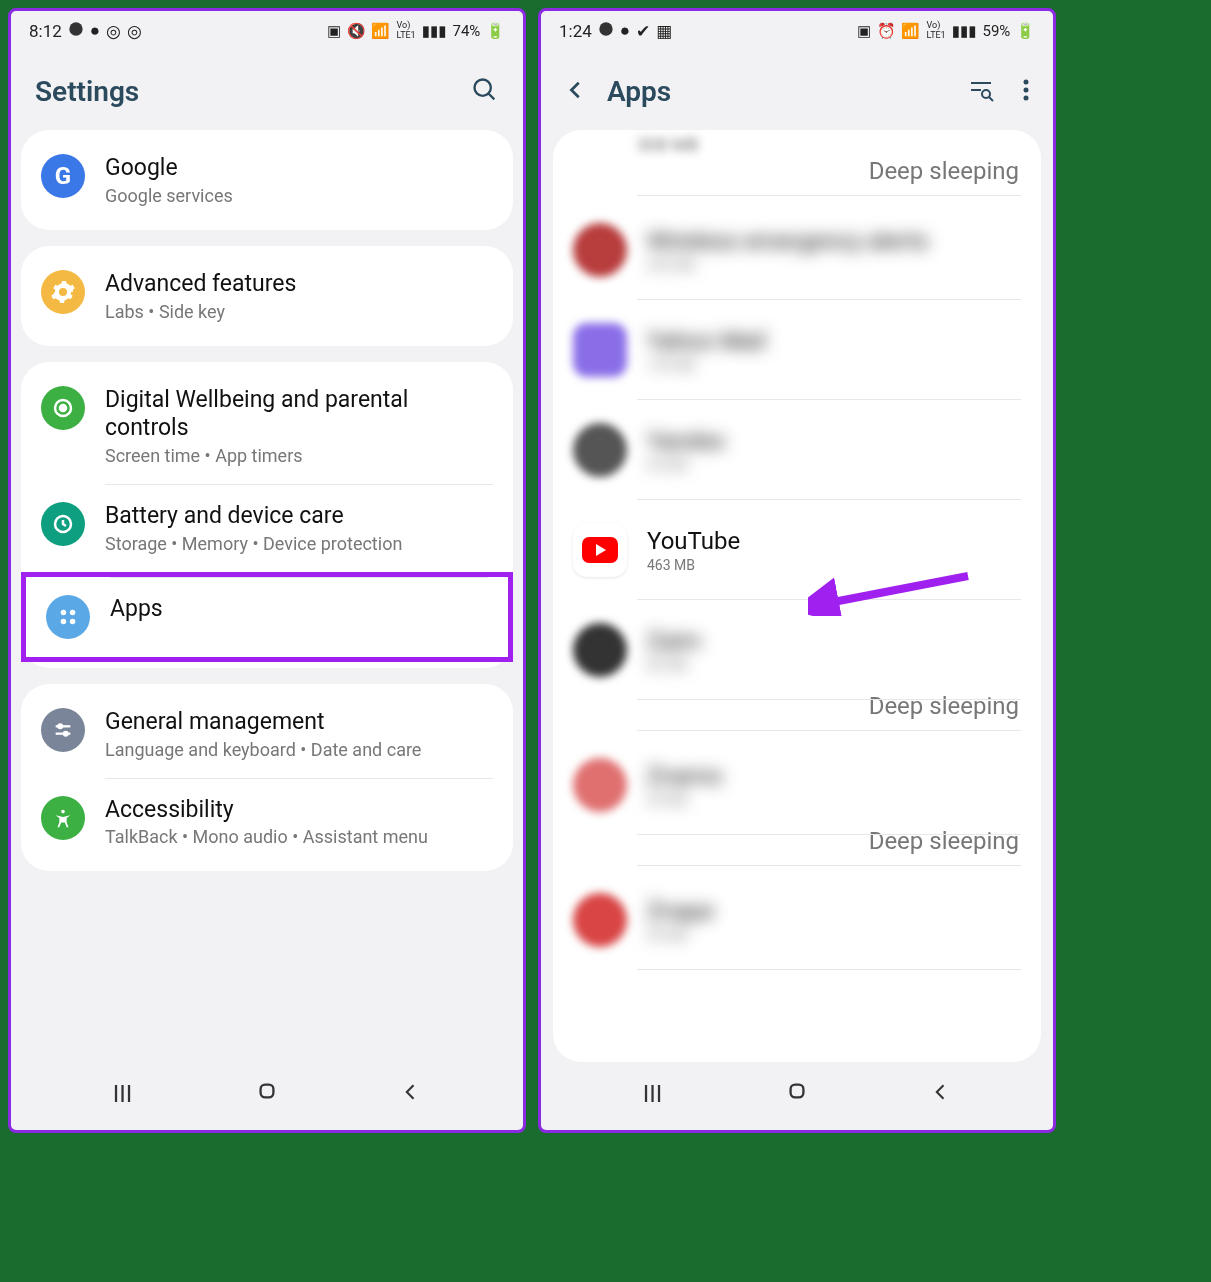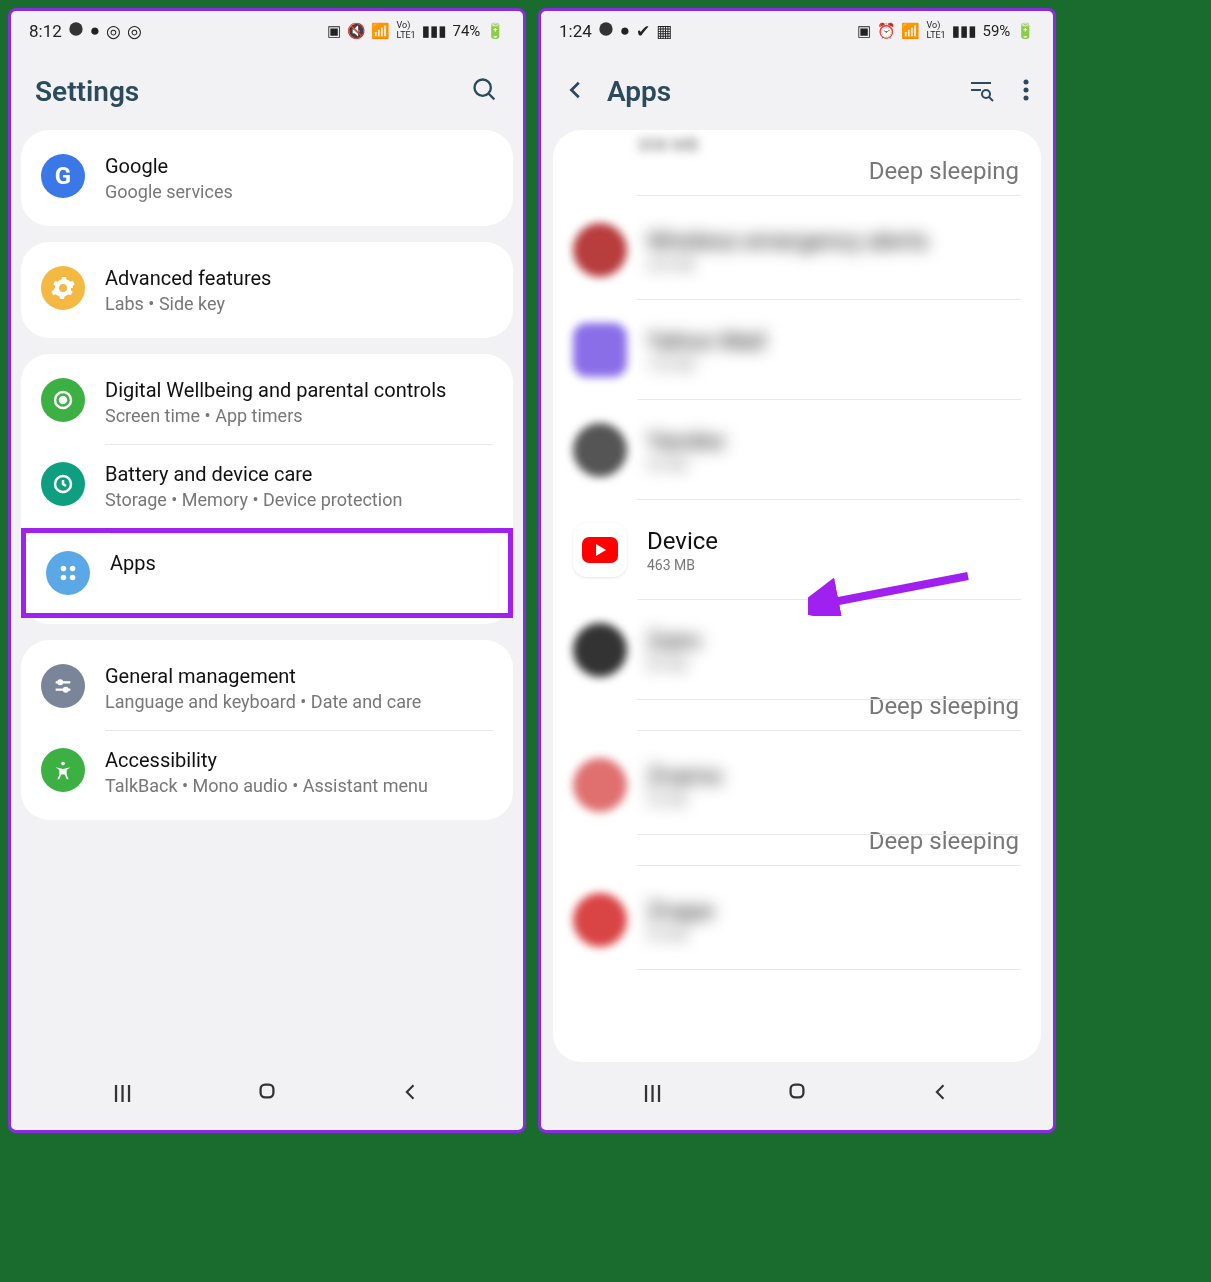--- a/index.html
+++ b/index.html
@@ -102,21 +102,21 @@
 }
 .icon-google { background: #3b78e7; font-weight: 700; font-size: 24px; }
 .icon-advanced { background: #f4b942; }
 .icon-wellbeing { background: #3cb043; }
 .icon-battery { background: #0d9f7f; }
 .icon-apps { background: #5aa9e6; }
 .icon-general { background: #7a8599; }
 .icon-accessibility { background: #3cb043; }
 .item-text { flex: 1; }
 .item-title {
-  font-size: 20px;
+  font-size: 23px;
   color: #111;
   line-height: 1.25;
 }
 .item-sub {
   font-size: 18px;
   color: #777;
   margin-top: 2px;
 }
 .highlight-box {
   border: 5px solid #a020f0;
@@ -425,21 +425,21 @@
       </div>
 
       <div class="app-row">
         <div class="app-icon youtube">
           <svg width="36" height="26" viewBox="0 0 36 26">
               <rect x="0" y="0" width="36" height="26" rx="7" fill="#ff0000"></rect>
               <polygon points="14,7 14,19 24,13" fill="#fff"></polygon>
             </svg>
         </div>
         <div class="app-text">
-          <div class="app-title">Device</div>
+          <div class="app-title">YouTube</div>
           <div class="app-sub">463 MB</div>
         </div>
       </div>
       <div class="app-row">
         <div class="app-icon" style="background:#333; border-radius:50%;"></div>
         <div class="app-text blurred-text">
           <div class="app-title">Zaim</div>
           <div class="app-sub">80 MB</div>
         </div>
       </div>

